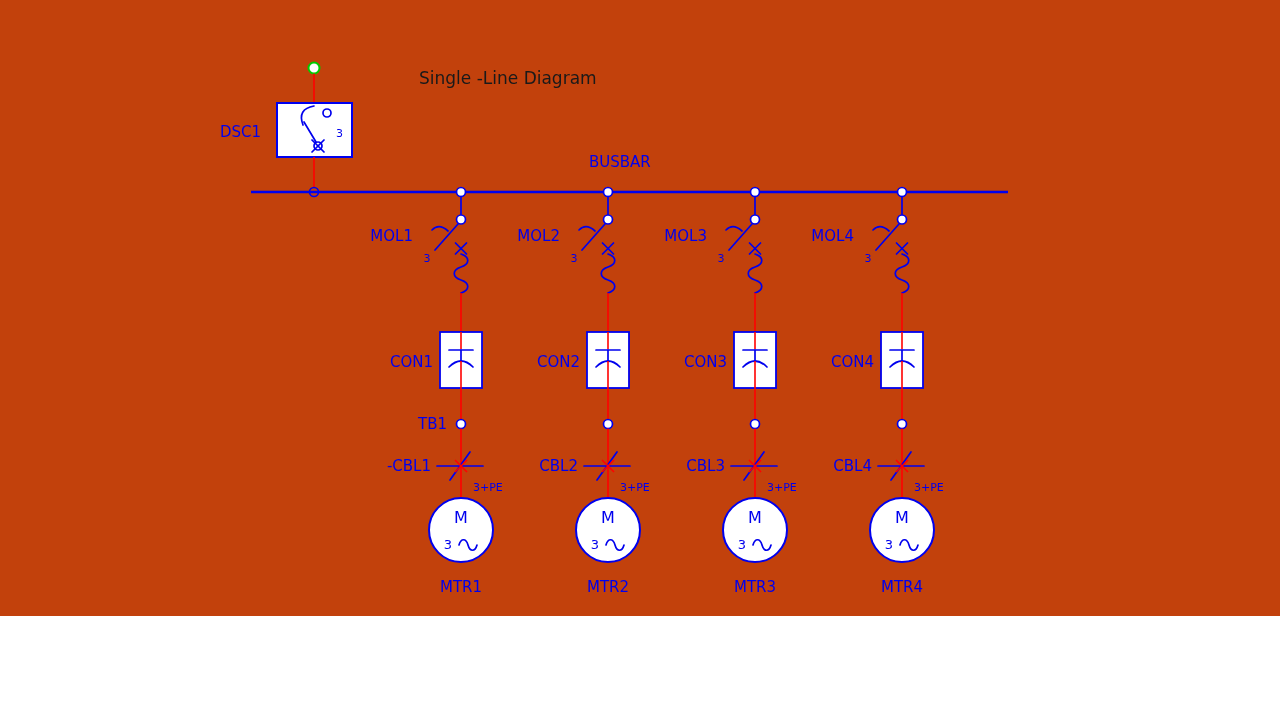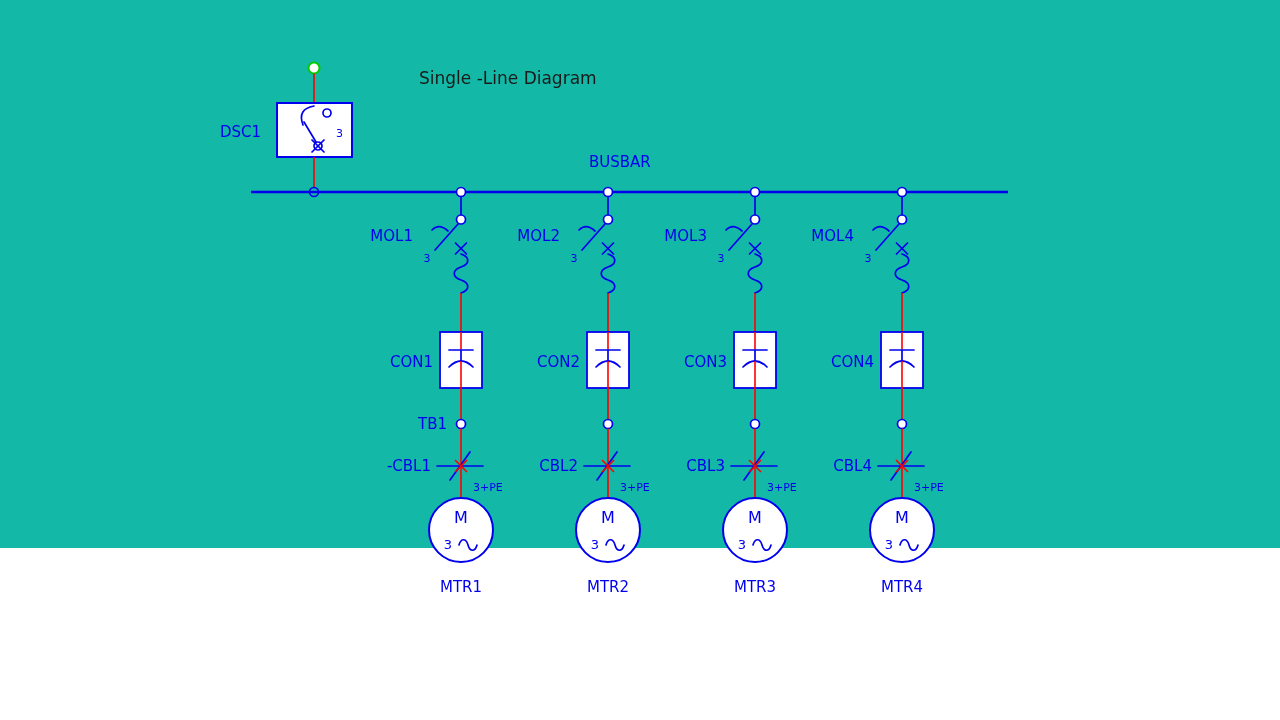--- a/index.html
+++ b/index.html
@@ -5,23 +5,23 @@
   html, body {
     margin: 0;
     padding: 0;
     background: #ffffff;
     width: 1280px;
     height: 720px;
     overflow: hidden;
   }
   .stage {
     width: 1280px;
-    height: 548px;
+    height: 616px;
     position: relative;
-    background: #14b8a6;
+    background: #c2410c;
   }
   svg { display: block; }
   .t {
     font-family: "DejaVu Sans", sans-serif;
     fill: #0000ee;
   }
   .t.title {
     font-size: 17px;
     fill: #1a1a1a;
   }

